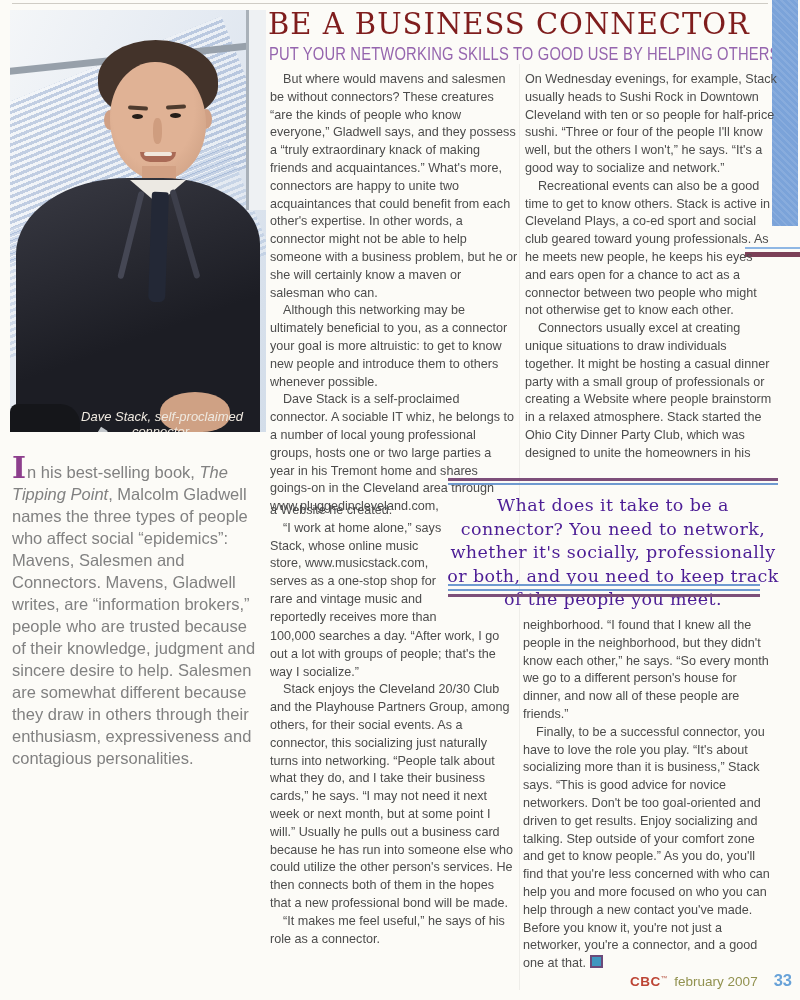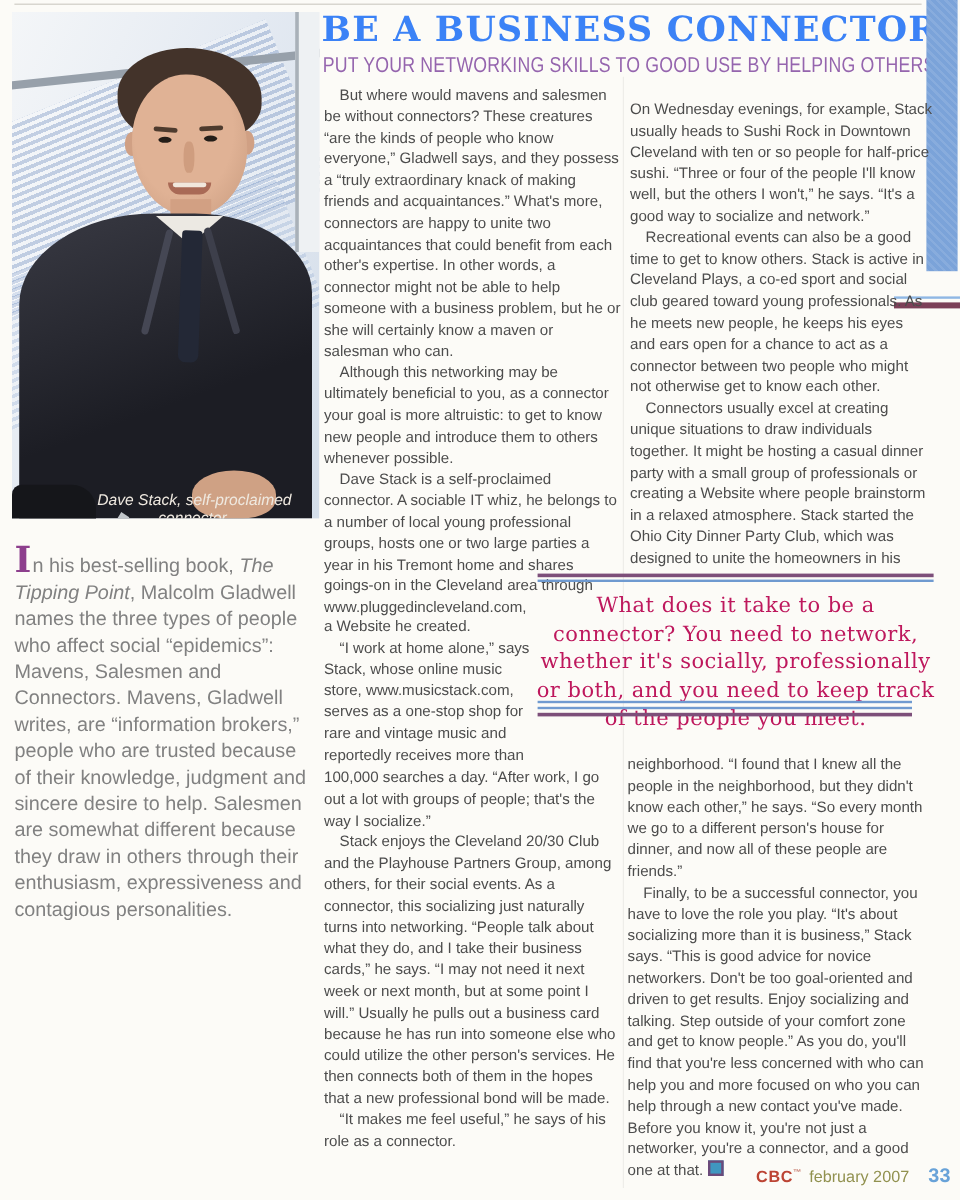--- a/index.html
+++ b/index.html
@@ -1,41 +1,41 @@
 <!DOCTYPE html>
 <html><head>
 <meta charset="utf-8">
 <style>
   html,body{margin:0;padding:0;background:#e8e8e4;}
   .page{position:relative;width:800px;height:1000px;background:#fcfbf7;overflow:hidden;
         font-family:"Liberation Sans",sans-serif;}
   .abs{position:absolute;}
   
   .top-rule{left:12px;top:3px;width:756px;height:1px;background:#cfccc5;}
-  .title{left:268px;top:7px;width:524px;font-family:"DejaVu Serif",serif;font-weight:bold;
-         font-size:29px;letter-spacing:1px;color:#3b82f6;white-space:nowrap;}
+  .title{left:268px;top:7px;width:524px;font-family:"DejaVu Serif",serif;font-weight:normal;
+         font-size:29px;letter-spacing:1px;color:#7f1d1d;white-space:nowrap;}
   .subtitle{left:269px;top:44px;width:620px;font-size:18px;color:#9565ae;letter-spacing:.2px;
             transform:scaleX(.82);transform-origin:left top;white-space:nowrap;}
   
   .body-text{font-size:12.6px;line-height:17.8px;color:#4c4c4c;}
   .body-text p{margin:0;text-indent:13px;}
-  .body-text p.no-indent{text-indent:0;margin-top:12px;}
+  .body-text p.no-indent{text-indent:0;}
   .col1-wide1{left:270px;top:71px;width:248px;}
   .col1-narrow{left:270px;top:502px;width:172px;}
   .col1-wide2{left:270px;top:628px;width:248px;}
   .col2-top{left:525px;top:71px;width:252px;}
   .col2-bottom{left:523px;top:617px;width:252px;}
   
   .intro{left:12px;top:457px;width:246px;font-size:16.5px;line-height:22px;color:#818181;}
   .intro .dropcap{font-family:"DejaVu Serif",serif;font-weight:bold;font-size:30px;
                   color:#8d3f8d;margin-right:1px;}
   .intro .ital{font-style:italic;}
   
   .quote-text{left:443px;top:494px;width:340px;font-family:"DejaVu Serif",serif;
-              font-size:17.5px;line-height:23.5px;color:#be185d;text-align:center;
+              font-size:17.5px;line-height:23.5px;color:#4c1d95;text-align:center;
               letter-spacing:.4px;}
   .q-rule{height:2px;background:#6f9ad0;}
   .q-rule-purple{height:3px;background:#7d4f7a;}
   .qr-top-p{left:448px;top:478px;width:330px;}
   .qr-top-b{left:448px;top:483px;width:330px;}
   .qr-bot-b1{left:448px;top:584px;width:312px;}
   .qr-bot-b2{left:448px;top:589px;width:312px;}
   .qr-bot-p{left:448px;top:594px;width:312px;}
   
   .side-bar{left:772px;top:0;width:26px;height:226px;background:#7ba3d9;

